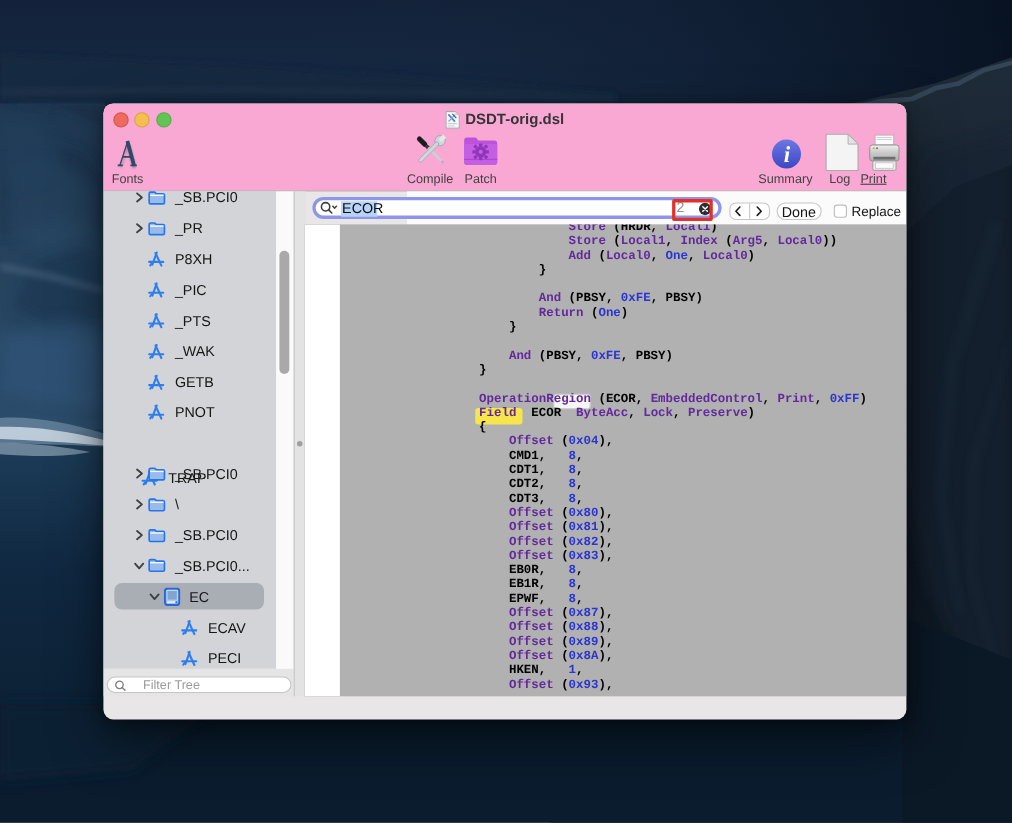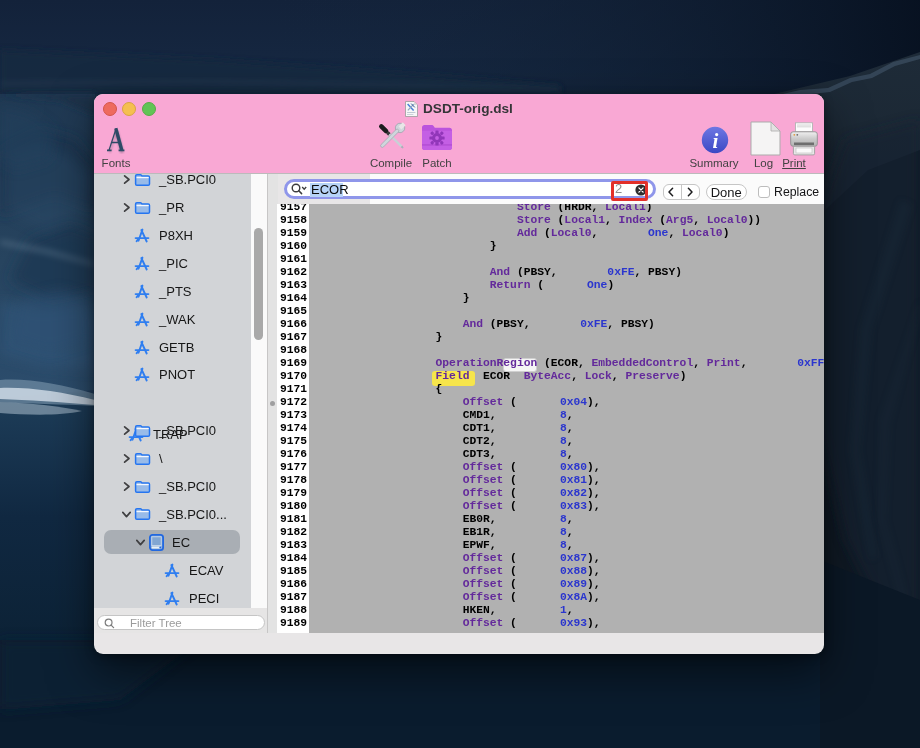--- a/index.html
+++ b/index.html
@@ -33,21 +33,21 @@
   #statusbar{position:absolute;left:0;top:538.5px;width:730px;height:21.5px;
              background:#e8e7e7;border-top:1px solid #b1afb0;}
   .row{position:absolute;height:24px;display:flex;align-items:center;font-size:13px;color:#161616;}
   
   #codearea{position:absolute;left:182.5px;top:109.5px;width:547.5px;height:429px;overflow:hidden;background:#b1b1b1;}
   #gutter{position:absolute;left:0;top:0;width:32px;height:429px;background:#ffffff;}
   pre{margin:0;font-family:"Liberation Mono",monospace;font-size:11.3px;line-height:13px;font-weight:bold;}
   #nums{position:absolute;left:0;top:-2.7px;width:30.5px;text-align:right;color:#000;}
   #code{position:absolute;left:33.7px;top:-2.7px;color:#000;padding-left:44px;}
   .k{color:#63299b;}
-  .c{color:#2b36ce;margin-left:43px;}
+  .c{color:#2b36ce;}
   .hl1{position:absolute;left:226px;top:154.4px;width:34px;height:14.6px;background:#f5f5f5;border:1px solid #cfcfcf;border-radius:3px;box-sizing:border-box;}
   .hl2{position:absolute;left:155px;top:167.6px;width:43px;height:14.6px;background:#f6e54b;border-radius:3px;}
 </style>
 </head>
 <body>
 <svg id="bg" width="920" height="748" viewBox="0 0 920 748">
   <defs>
     <linearGradient id="sky" x1="0" y1="0" x2="0" y2="1">
       <stop offset="0" stop-color="#13223a"></stop>
       <stop offset="0.6" stop-color="#1c3553"></stop>
@@ -381,53 +381,20 @@
     <path d="M7.1 7.1 L9.6 9.6" stroke="#7e7e7e" stroke-width="1.3" stroke-linecap="round"></path>
   </svg>
   <div class="abs" style="left:36px;top:522.5px;font-size:11.5px;color:#9b9b9b;">Filter Tree</div>
   <div id="split">
       <div style="position:absolute;left:2px;top:226.5px;width:5px;height:5px;border-radius:50%;background:#9f9fa0;"></div>
     </div>
   <div id="codearea">
     <div id="gutter"></div>
     <div class="hl1"></div>
     <div class="hl2"></div>
-    <pre id="nums">9157
-9158
-9159
-9160
-9161
-9162
-9163
-9164
-9165
-9166
-9167
-9168
-9169
-9170
-9171
-9172
-9173
-9174
-9175
-9176
-9177
-9178
-9179
-9180
-9181
-9182
-9183
-9184
-9185
-9186
-9187
-9188
-9189</pre>
     <pre id="code">                        <span class="k">Store</span> (HRDR, <span class="k">Local1</span>)
                         <span class="k">Store</span> (<span class="k">Local1</span>, <span class="k">Index</span> (<span class="k">Arg5</span>, <span class="k">Local0</span>))
                         <span class="k">Add</span> (<span class="k">Local0</span>, <span class="c">One</span>, <span class="k">Local0</span>)
                     }
 
                     <span class="k">And</span> (PBSY, <span class="c">0xFE</span>, PBSY)
                     <span class="k">Return</span> (<span class="c">One</span>)
                 }
 
                 <span class="k">And</span> (PBSY, <span class="c">0xFE</span>, PBSY)

